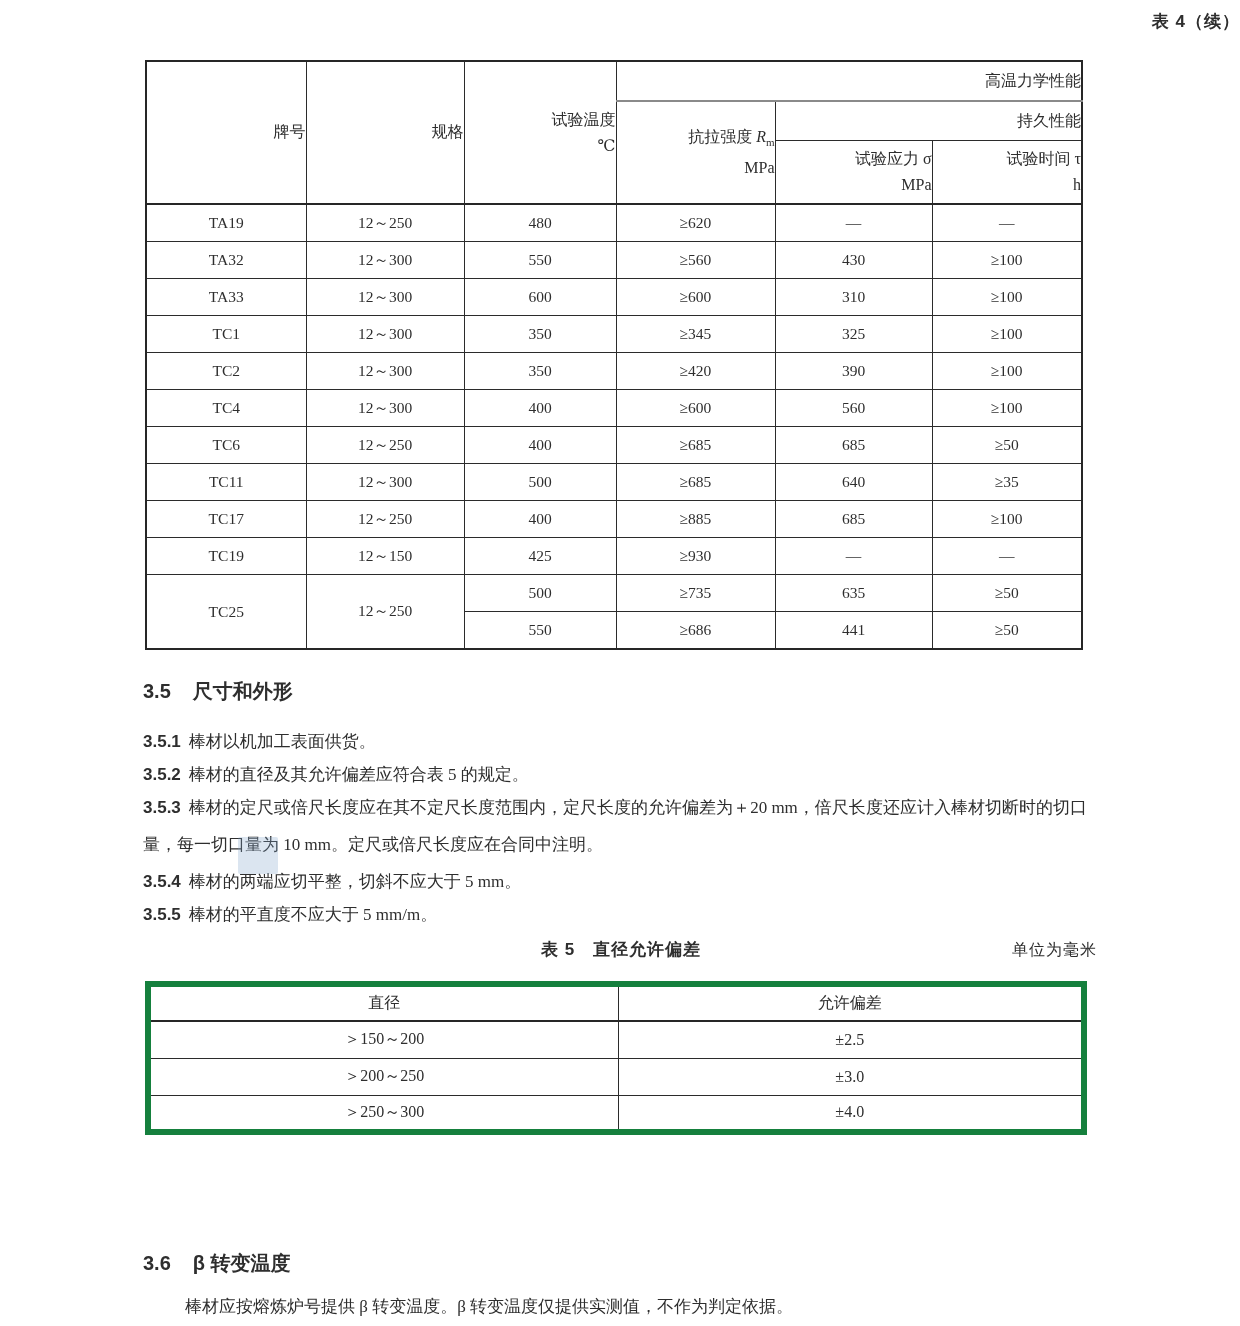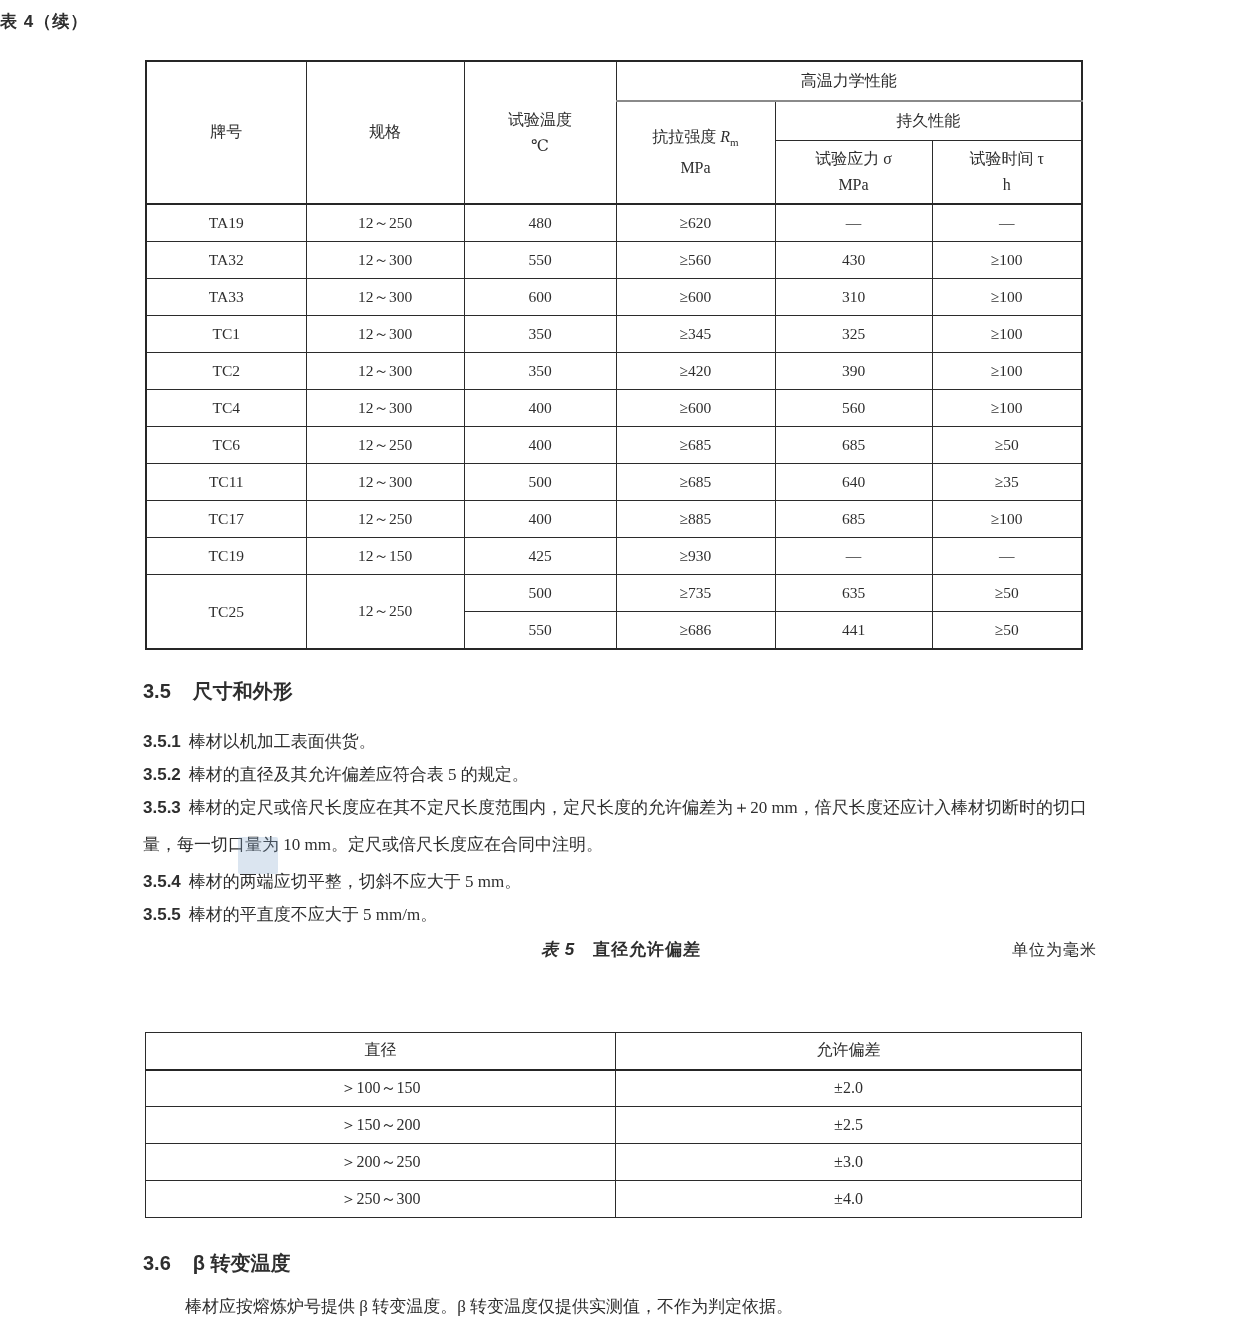--- a/index.html
+++ b/index.html
@@ -11,24 +11,24 @@
     position:relative;
     overflow:hidden;
   }
   .abs { position:absolute; }
 
   
   .caption {
     font-family:"Liberation Sans","DejaVu Sans",sans-serif;
     font-weight:bold; font-size:17px; letter-spacing:1px;
   }
-  .t4-caption { top:10px; left:0; width:1240px; text-align:left; }
+  .t4-caption { top:10px; left:0; width:1240px; text-align:right; }
   .t5-caption-wrap { top:938px; left:145px; width:952px; height:24px; }
   .t5-caption-center { position:absolute; left:0; width:100%; text-align:center; }
-  .t5-label { margin-right:18px;font-style:italic; }
+  .t5-label { margin-right:18px; }
   .unit-note { position:absolute; right:0; top:2px; font-family:"Liberation Serif","DejaVu Serif",serif; font-weight:normal; font-size:16px; letter-spacing:1px; }
 
   .sec-heading {
     font-family:"Liberation Sans","DejaVu Sans",sans-serif;
     font-weight:bold; font-size:20px;
   }
   .sec-heading .num { margin-right:22px; }
 
   
   .para { font-size:17px; line-height:37px; }
@@ -40,34 +40,34 @@
   .p-indent { text-indent:42px; }
 
   
   table { border-collapse:collapse; table-layout:fixed; position:absolute; background:#fff; }
   .t4 { left:145px; top:60px; width:936px; border:2px solid #262626; }
   .t4 th, .t4 td {
     border:1px solid #2b2b2b;
     text-align:center; vertical-align:middle;
     font-weight:normal; padding:0;
   }
-  .t4 th { font-size:16px; }
+  .t4 th { font-size:16px;text-align:right; }
   .t4 td { font-size:15.5px; }
   .t4 thead tr:nth-child(1) th { height:38px; }
   .t4 thead tr:nth-child(2) th { height:38px; }
   .t4 thead tr:nth-child(3) th { height:62px; }
   .t4 thead tr:last-child th,
   .t4 th[rowspan="3"], .t4 th.deep { border-bottom:2px solid #262626; }
   .t4 th.hightemp { border-bottom:2px solid #8a8a8a; }
   .t4 tbody td { height:36px; }
   .twoline div { line-height:26px; }
   .rm-sym { font-style:italic; }
   sub { font-size:11px; }
 
-  .t5 { left:145px; top:1032px; width:936px; border:1px solid #15803d;padding-left:12px; }
+  .t5 { left:145px; top:981px; width:936px; border:6px solid #15803d;padding-left:12px; }
   .t5 th, .t5 td {
     border:1px solid #2b2b2b;
     text-align:center; vertical-align:middle;
     font-weight:normal; padding:0; font-size:16px;
   }
   .t5 tr { height:37px; }
   .t5 thead th { border-bottom:2px solid #262626; }
 
   
   .watermark {
@@ -255,24 +255,20 @@
       <col style="width:466px">
     </colgroup>
   <thead>
     <tr>
       <th>直径</th>
       <th>允许偏差</th>
     </tr>
   </thead>
   <tbody>
     <tr>
-      <td>＞100～150</td>
-      <td>±2.0</td>
-    </tr>
-    <tr>
       <td>＞150～200</td>
       <td>±2.5</td>
     </tr>
     <tr>
       <td>＞200～250</td>
       <td>±3.0</td>
     </tr>
     <tr>
       <td>＞250～300</td>
       <td>±4.0</td>

